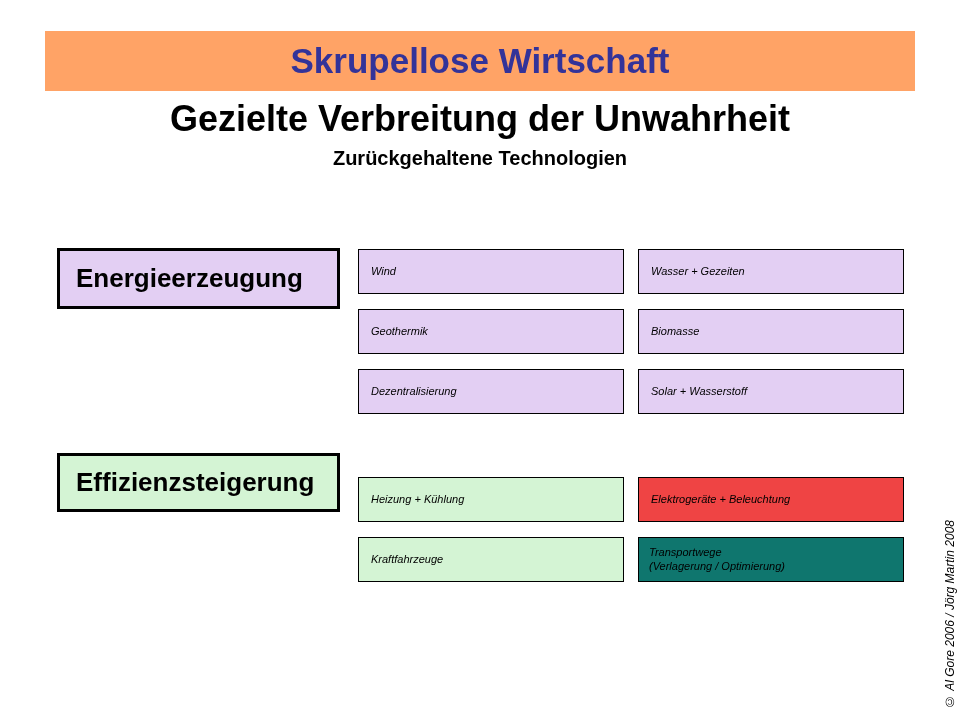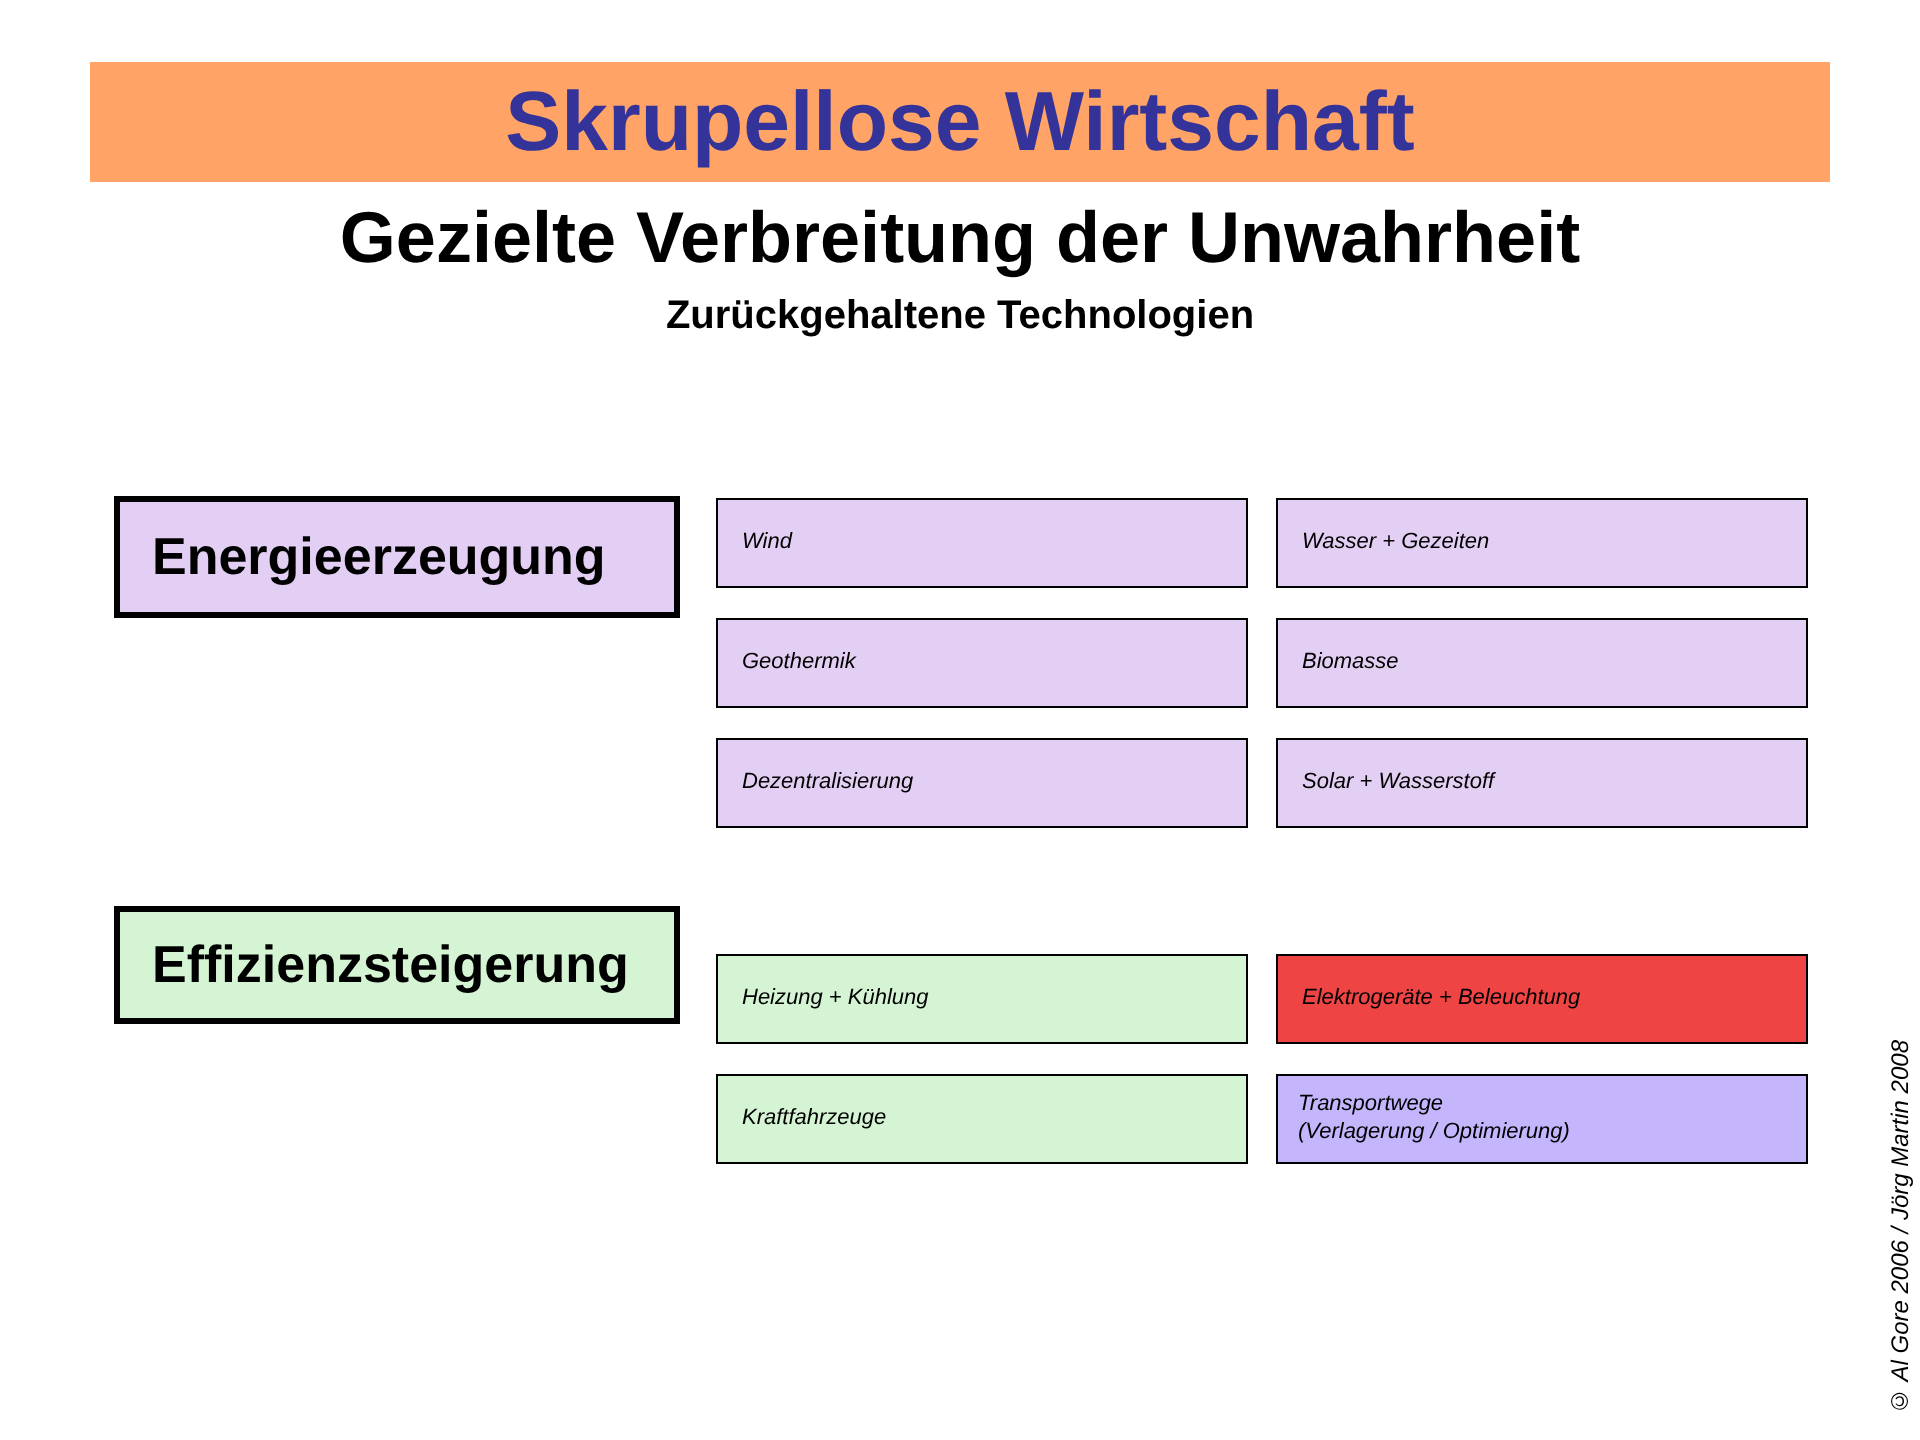--- a/index.html
+++ b/index.html
@@ -21,21 +21,21 @@
     position: absolute;
     left: 45px;
     top: 31px;
     width: 870px;
     height: 60px;
     display: flex;
     align-items: center;
     justify-content: center;
   }
   .banner-title {
-    font-size: 42px;
+    font-size: 35px;
     font-weight: bold;
     letter-spacing: 0px;
   }
 
   
   .main-title {
     position: absolute;
     left: 0;
     top: 98px;
     width: 960px;
@@ -136,19 +136,19 @@
     <div class="item-box" style="background-color: rgb(227, 207, 243);">Dezentralisierung</div>
     <div class="item-box" style="background-color: rgb(227, 207, 243);">Solar + Wasserstoff</div>
   </div>
 
   <div class="section-header efficiency" style="background-color: rgb(212, 244, 212);">Effizienzsteigerung</div>
 
   <div class="item-grid efficiency">
     <div class="item-box" style="background-color: rgb(212, 244, 212);">Heizung + Kühlung</div>
     <div class="item-box" style="background-color: #ef4444;">Elektrogeräte + Beleuchtung</div>
     <div class="item-box" style="background-color: rgb(212, 244, 212);">Kraftfahrzeuge</div>
-    <div class="item-box" style="background-color: #c4b5fd; padding-left: 10px;">Transportwege
+    <div class="item-box" style="background-color: #0f766e; padding-left: 10px;">Transportwege
 (Verlagerung / Optimierung)</div>
   </div>
 
   <div class="credit">©  Al Gore 2006  /  Jörg Martin 2008</div>
 
 </div>
 
 </body></html>

